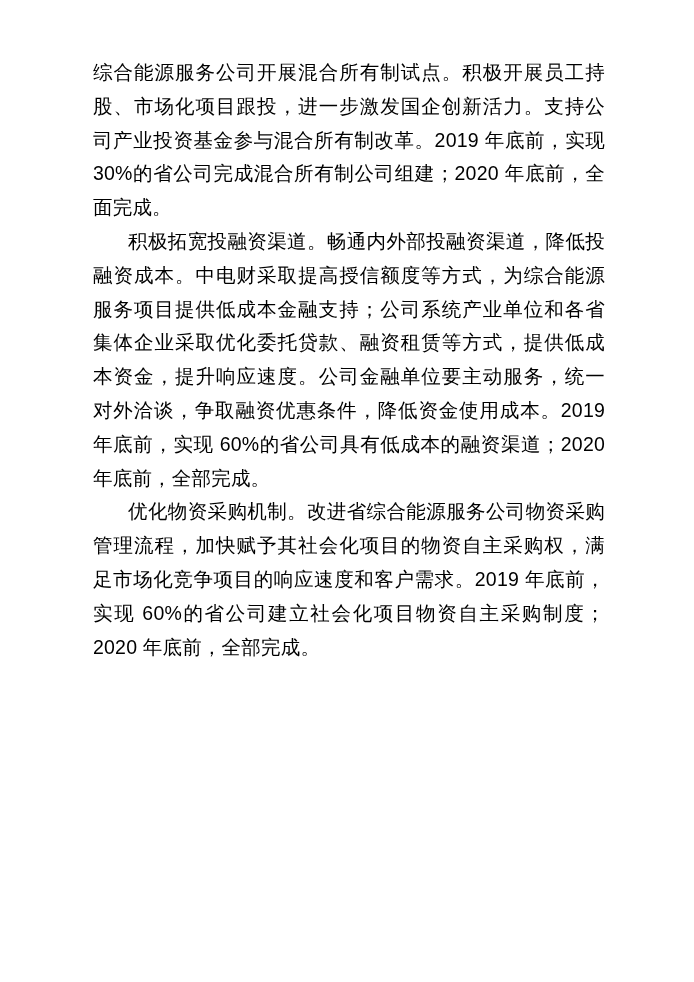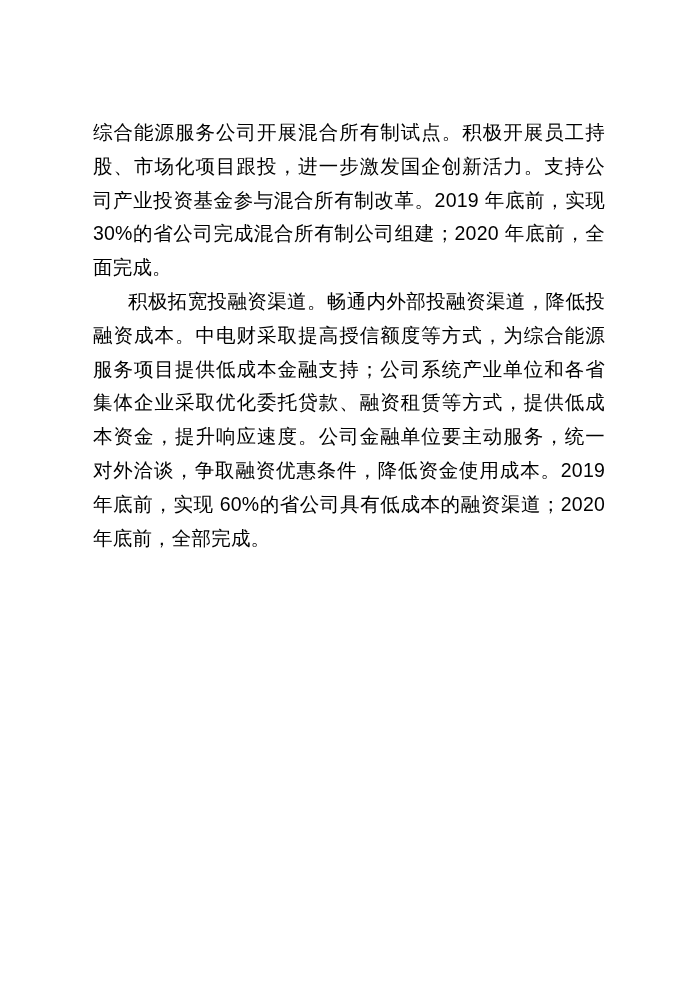--- a/index.html
+++ b/index.html
@@ -11,21 +11,21 @@
     width: 694px;
     height: 982px;
     overflow: hidden;
     font-family: "Liberation Sans", "DejaVu Sans", sans-serif;
   }
   .page {
     box-sizing: border-box;
     width: 670px;
     height: 982px;
     background: #ffffff;
-    padding: 116px 89px 0 93px;
+    padding: 56px 89px 0 93px;
   }
   .doc-body {
     width: 512px;
     color: #000000;
     font-size: 19.5px;
     line-height: 33.8px;
     letter-spacing: 0.2px;
     text-align: justify;
     text-justify: inter-ideograph;
   }
@@ -43,14 +43,15 @@
     font-weight: normal;
   }
 </style>
 </head>
 <body style="background: rgb(255, 255, 255);">
 
 <div class="page">
   <div class="doc-body" id="doc-body" style="color: rgb(0, 0, 0);">
       <p class=""><span class="run-normal">综合能源服务公司开展混合所有制试点。积极开展员工持股、市场化项目跟投，进一步激发国企创新活力。支持公司产业投资基金参与混合所有制改革。2019 年底前，实现 30%的省公司完成混合所有制公司组建；2020 年底前，全面完成。</span></p>
       <p class="indent"><span class="run-bold">积极拓宽投融资渠道。</span><span class="run-normal">畅通内外部投融资渠道，降低投融资成本。</span><span class="run-bold">中电财</span><span class="run-normal">采取提高授信额度等方式，为综合能源服务项目提供低成本金融支持；</span><span class="run-bold">公司系统产业单位</span><span class="run-normal">和</span><span class="run-bold">各省集体企业</span><span class="run-normal">采取优化委托贷款、融资租赁等方式，提供低成本资金，提升响应速度。公司金融单位要主动服务，统一对外洽谈，争取融资优惠条件，降低资金使用成本。2019 年底前，实现 60%的省公司具有低成本的融资渠道；2020 年底前，全部完成。</span></p>
+      <p class="indent"><span class="run-bold">优化物资采购机制。</span><span class="run-normal">改进省综合能源服务公司物资采购管理流程，加快赋予其社会化项目的物资自主采购权，满足市场化竞争项目的响应速度和客户需求。2019 年底前，实现 60%的省公司建立社会化项目物资自主采购制度；2020 年底前，全部完成。</span></p>
     </div>
 </div>
 
 </body></html>

